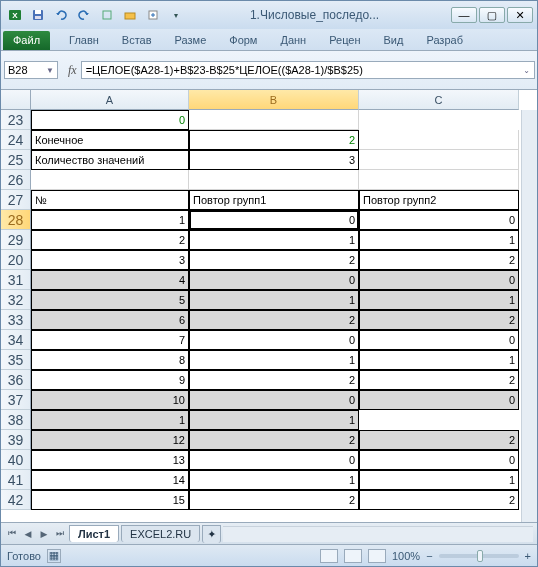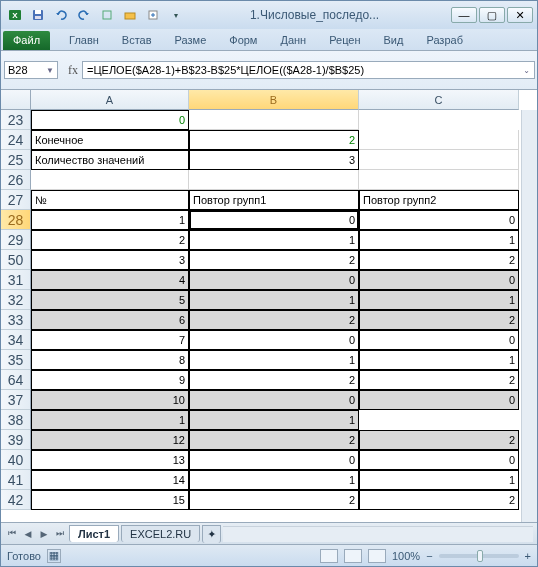--- a/index.html
+++ b/index.html
@@ -12,21 +12,21 @@
   .title-text { font-size: 12px; color: #3b5975; white-space: nowrap; }
   .win-ctrl { display: flex; gap: 2px; margin-left: 8px; }
   .win-btn { width: 26px; height: 16px; border: 1px solid #8aa; border-radius: 2px; background: linear-gradient(#f8fbff,#d8e6f3); display: flex; align-items: center; justify-content: center; }
   .ribbon { display: flex; align-items: flex-end; height: 22px; background: linear-gradient(#dce8f5,#cfdff0); padding-left: 2px; gap: 15px; border-bottom: 1px solid #9ab; }
   .file-tab { background: linear-gradient(#2d8a3f,#15682a); color: #fff; padding: 3px 10px 4px; font-size: 11px; border-radius: 2px 2px 0 0; }
   .rtab { padding: 3px 4px 4px; color: #3b5975; font-size: 11px; }
   .name-box-row { height: 39px; background: linear-gradient(#eef4fb,#e2ecf6); border-bottom: 1px solid #9ab; display: flex; align-items: center; }
   .name-box { width: 54px; height: 18px; background: #fff; border: 1px solid #9ab; margin-left: 3px; display: flex; align-items: center; padding: 0 3px; font-size: 11px; }
   .name-box .dd { margin-left: auto; color: #668; font-size: 8px; }
   .fx-sep { width: 6px; }
-  .fx { font-family: 'Times New Roman', serif; font-size: 12px; color: #555; margin: 0 4px; }
+  .fx { font-style: italic; font-family: 'Times New Roman', serif; font-size: 12px; color: #555; margin: 0 4px; }
   .formula-bar { flex: 1; height: 18px; background: #fff; border: 1px solid #9ab; margin-right: 2px; display: flex; align-items: center; padding: 0 4px; font-size: 11px; overflow: hidden; white-space: nowrap; color: #000; }
   .formula-bar .grow { flex: 1; }
   .formula-dd { color: #668; font-size: 8px; margin-left: 4px; }
   .grid-area { flex: 1; display: flex; flex-direction: column; background: #fff; overflow: hidden; position: relative; }
   .col-headers { display: grid; grid-template-columns: 30px 158px 170px 160px; height: 20px; }
   .ch { border-right: 1px solid #c2cfd8; border-bottom: 1px solid #9ab; background: linear-gradient(#f3f7fb,#e3ecf4); display: flex; align-items: center; justify-content: center; color: #3a5065; font-size: 11px; }
   .ch.sel { background: linear-gradient(#ffe9a8,#ffd779); color: #9b6b1d; }
   .corner { border-right: 1px solid #9ab; border-bottom: 1px solid #9ab; background: linear-gradient(#f3f7fb,#e3ecf4); }
   .rows { flex: 1; overflow: hidden; }
   .row { display: grid; grid-template-columns: 30px 158px 170px 160px; height: 20px; }
@@ -181,21 +181,21 @@
           <div class="cell bord-t bord-b bord-l bord-r tright active-cell">0</div>
           <div class="cell bord-t bord-b bord-l bord-r tright">0</div>
         </div>
         <div class="row">
           <div class="rh">29</div>
           <div class="cell bord-t bord-b bord-l bord-r tright">2</div>
           <div class="cell bord-t bord-b bord-l bord-r tright">1</div>
           <div class="cell bord-t bord-b bord-l bord-r tright">1</div>
         </div>
         <div class="row">
-          <div class="rh">50</div>
+          <div class="rh">20</div>
           <div class="cell bord-t bord-b bord-l bord-r tright">3</div>
           <div class="cell bord-t bord-b bord-l bord-r tright">2</div>
           <div class="cell bord-t bord-b bord-l bord-r tright">2</div>
         </div>
         <div class="row">
           <div class="rh">31</div>
           <div class="cell bord-t bord-b bord-l bord-r shaded tright">4</div>
           <div class="cell bord-t bord-b bord-l bord-r shaded tright">0</div>
           <div class="cell bord-t bord-b bord-l bord-r shaded tright">0</div>
         </div>
@@ -217,21 +217,21 @@
           <div class="cell bord-t bord-b bord-l bord-r tright">0</div>
           <div class="cell bord-t bord-b bord-l bord-r tright">0</div>
         </div>
         <div class="row">
           <div class="rh">35</div>
           <div class="cell bord-t bord-b bord-l bord-r tright">8</div>
           <div class="cell bord-t bord-b bord-l bord-r tright">1</div>
           <div class="cell bord-t bord-b bord-l bord-r tright">1</div>
         </div>
         <div class="row">
-          <div class="rh">64</div>
+          <div class="rh">36</div>
           <div class="cell bord-t bord-b bord-l bord-r tright">9</div>
           <div class="cell bord-t bord-b bord-l bord-r tright">2</div>
           <div class="cell bord-t bord-b bord-l bord-r tright">2</div>
         </div>
         <div class="row">
           <div class="rh">37</div>
           <div class="cell bord-t bord-b bord-l bord-r shaded tright">10</div>
           <div class="cell bord-t bord-b bord-l bord-r shaded tright">0</div>
           <div class="cell bord-t bord-b bord-l bord-r shaded tright">0</div>
         </div>

